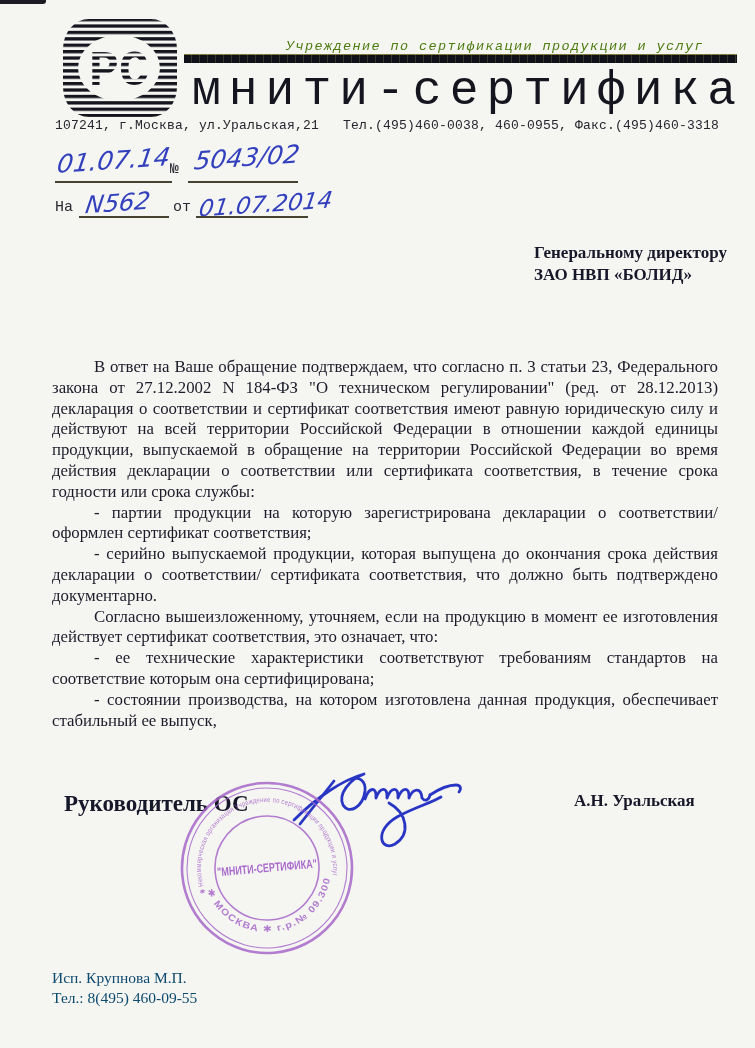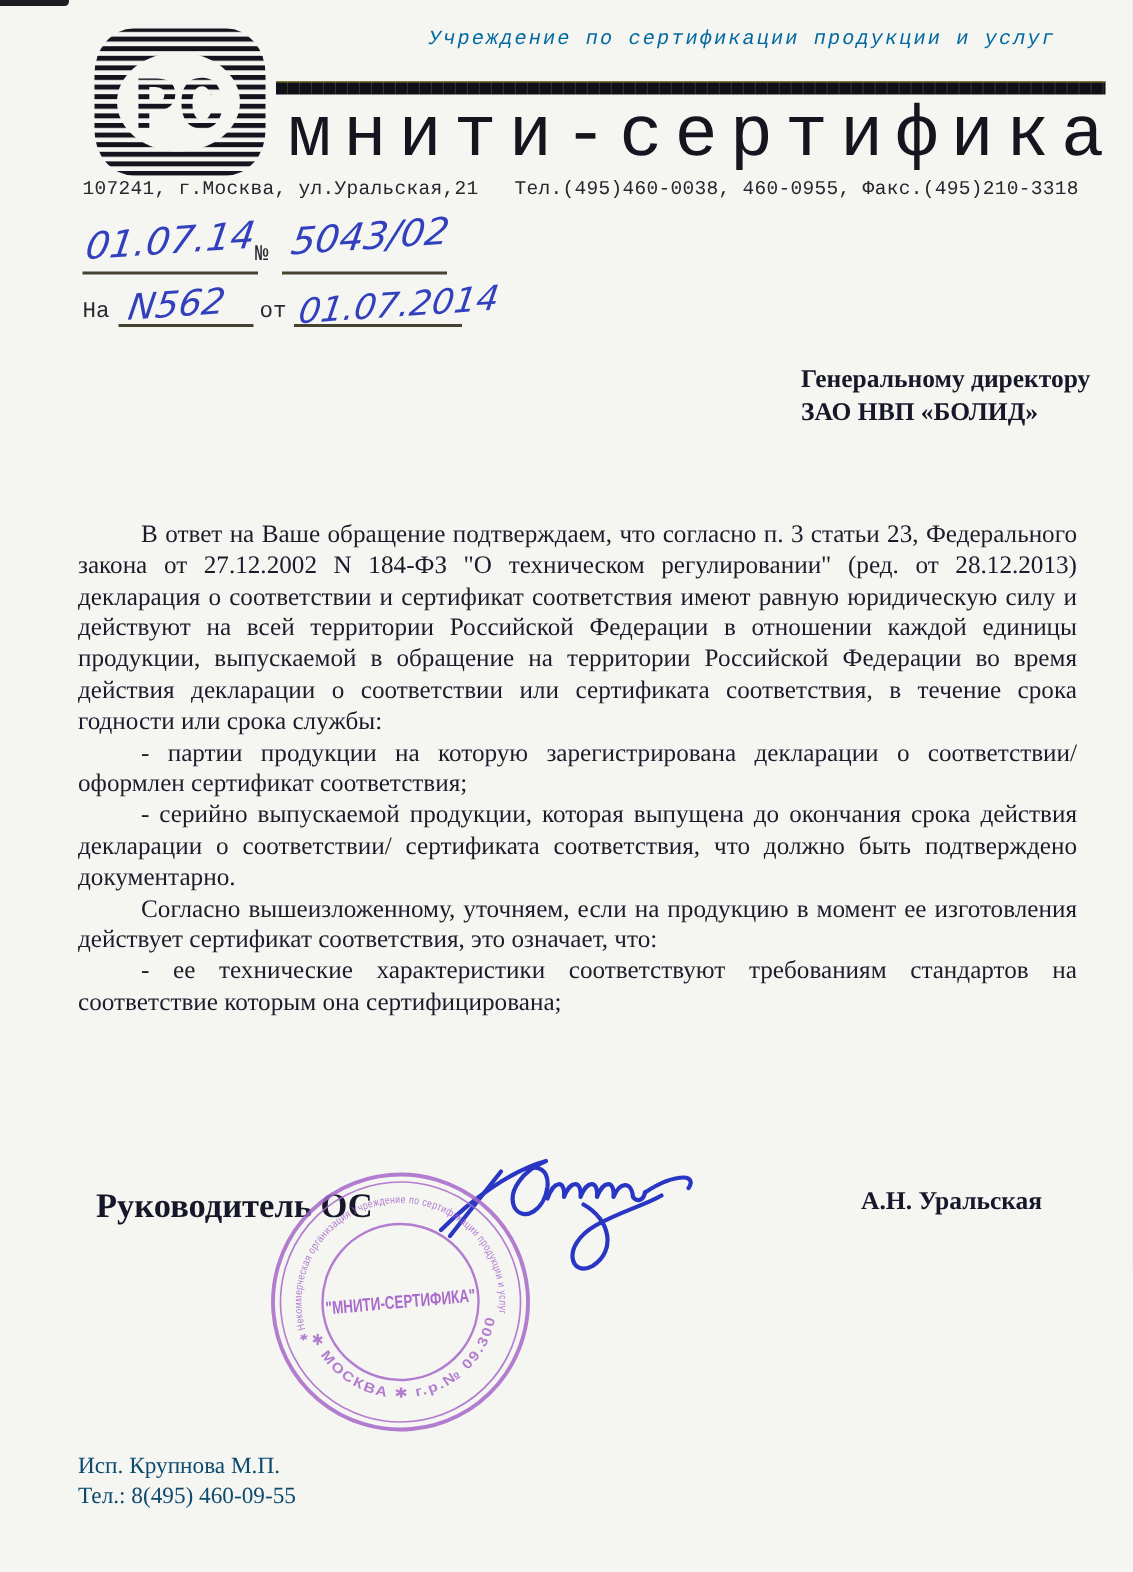--- a/index.html
+++ b/index.html
@@ -6,36 +6,36 @@
   .page{
     position:relative;width:755px;height:1048px;margin:0 auto;
     background:#f5f5f2;overflow:hidden;
     font-family:"Liberation Serif","DejaVu Serif",serif;color:#1b1b2a;
   }
   .mono{font-family:"Liberation Mono","DejaVu Sans Mono",monospace;text-align:right;}
   .abs{position:absolute;}
   
   .smudge{left:0;top:0;width:46px;height:4px;background:#1c1c22;border-radius:0 0 3px 0;}
   .logo{left:62px;top:18px;width:120px;height:104px;}
-  .tagline{left:250px;top:19px;width:490px;text-align:center;
-    font-style:italic;font-size:13.5px;letter-spacing:1.4px;color:#0369a1;}
+  .tagline{left:250px;top:39px;width:490px;text-align:center;
+    font-style:italic;font-size:13.5px;letter-spacing:1.4px;color:#4d7c0f;}
   .bar{left:184px;top:54px;width:553px;height:8px;
     background:repeating-linear-gradient(90deg,#101019 0 7px,#35352b 7px 8px);
     border-top:1px solid rgba(165,156,70,.75);}
   .title{left:192px;top:64px;font-size:48px;letter-spacing:8px;color:#15151f;white-space:nowrap;}
   .address{left:55px;top:118px;font-size:13px;letter-spacing:.2px;color:#26262e;white-space:pre;}
   
   .hand{font-family:"DejaVu Sans",sans-serif;font-style:italic;color:#3240bd;
     display:inline-block;transform:skewX(-12deg) rotate(-4deg);white-space:nowrap;}
   .uline{border-bottom:2px solid #45422f;height:0;}
   .reflbl{font-size:15px;color:#2a2a33;}
   
   .recipient{left:534px;top:242px;font-weight:bold;font-size:17px;line-height:21.5px;color:#17172a;}
   
-  .body{left:52px;top:346px;width:666px;font-size:16.8px;line-height:20.8px;
+  .body{left:52px;top:357px;width:666px;font-size:16.8px;line-height:20.8px;
     text-align:justify;color:#1b1b2a;}
   .body p{margin:0;text-indent:42px;}
   
   .sig-label{left:64px;top:791px;font-weight:bold;font-size:23px;color:#17172a;}
   .sig-name{left:574px;top:791px;font-weight:bold;font-size:17px;color:#17172a;}
   .sig-svg{left:288px;top:754px;width:182px;height:108px;}
   
   .stamp{left:178px;top:779px;width:178px;height:178px;opacity:.85;transform:rotate(-5deg);}
   
   .footer{left:52px;top:968px;font-size:15.5px;line-height:19.5px;color:#0c4a6e;}
@@ -54,21 +54,21 @@
       </pattern>
     </defs>
     <rect x="1" y="1" width="114" height="98" rx="26" ry="30" fill="url(#lstripes)"></rect>
     <ellipse cx="57" cy="50" rx="41" ry="33" fill="#f5f5f2"></ellipse>
     <text x="57" y="67" font-size="50" font-weight="bold" text-anchor="middle" font-family="Liberation Mono, DejaVu Sans Mono, monospace" fill="url(#lstripes)">РС</text>
   </svg>
 
   <div class="abs tagline mono">Учреждение по сертификации продукции и услуг</div>
   <div class="abs bar"></div>
   <div class="abs title mono">мнити-сертифика</div>
-  <div class="abs address mono">107241, г.Москва, ул.Уральская,21   Тел.(495)460-0038, 460-0955, Факс.(495)210-3318</div>
+  <div class="abs address mono">107241, г.Москва, ул.Уральская,21   Тел.(495)460-0038, 460-0955, Факс.(495)460-3318</div>
 
   <span class="abs hand" style="left:58px;top:146px;font-size:25px;">01.07.14</span>
   <div class="abs uline" style="left:55px;top:181px;width:117px;"></div>
   <span class="abs reflbl mono" style="left:170px;top:161px;">№</span>
   <span class="abs hand" style="left:195px;top:143px;font-size:25px;">5043/02</span>
   <div class="abs uline" style="left:188px;top:181px;width:110px;"></div>
 
   <span class="abs reflbl mono" style="left:55px;top:199px;">На</span>
   <span class="abs hand" style="left:86px;top:189px;font-size:24px;">N562</span>
   <div class="abs uline" style="left:79px;top:216px;width:90px;"></div>
@@ -80,20 +80,21 @@
     <div>Генеральному директору</div>
     <div>ЗАО НВП «БОЛИД»</div>
   </div>
 
   <div class="abs body">
     <p>В ответ на Ваше обращение подтверждаем, что согласно п. 3 статьи 23, Федерального закона от 27.12.2002 N 184-ФЗ "О техническом регулировании" (ред. от 28.12.2013) декларация о соответствии и сертификат соответствия имеют равную юридическую силу и действуют на всей территории Российской Федерации в отношении каждой единицы продукции, выпускаемой в обращение на территории Российской Федерации во время действия декларации о соответствии или сертификата соответствия, в течение срока годности или срока службы:</p>
     <p>- партии продукции на которую зарегистрирована декларации о соответствии/оформлен сертификат соответствия;</p>
     <p>- серийно выпускаемой продукции, которая выпущена до окончания срока действия декларации о соответствии/ сертификата соответствия, что должно быть подтверждено документарно.</p>
     <p>Согласно вышеизложенному, уточняем, если на продукцию в момент ее изготовления действует сертификат соответствия, это означает, что:</p>
     <p>- ее технические характеристики соответствуют требованиям стандартов на соответствие которым она сертифицирована;</p>
+    <p>- состоянии производства, на котором изготовлена данная продукция, обеспечивает стабильный ее выпуск,</p>
   </div>
 
   <div class="abs sig-label">Руководитель ОС</div>
   <svg class="abs sig-svg" viewBox="0 0 182 108">
     <g fill="none" stroke="#2936c4" stroke-width="2.8" stroke-linecap="round" stroke-linejoin="round">
       <path d="M6,66 C28,44 54,26 76,20 C61,26 50,40 55,51 C61,61 75,53 77,37 C78,26 70,22 64,26"></path>
       <path d="M46,27 L12,70"></path>
       <path d="M77,45 C81,33 89,32 88,44 C92,33 100,32 99,44 C103,33 111,32 110,44 C114,33 122,32 121,44 C125,34 133,33 134,44 C137,48 141,46 142,41"></path>
       <path d="M101,49 C119,59 123,80 107,90 C93,98 85,77 109,63 C125,54 143,49 153,43"></path>
       <path d="M142,41 C151,35 160,31 168,31 C172,31 174,34 171,38"></path>

